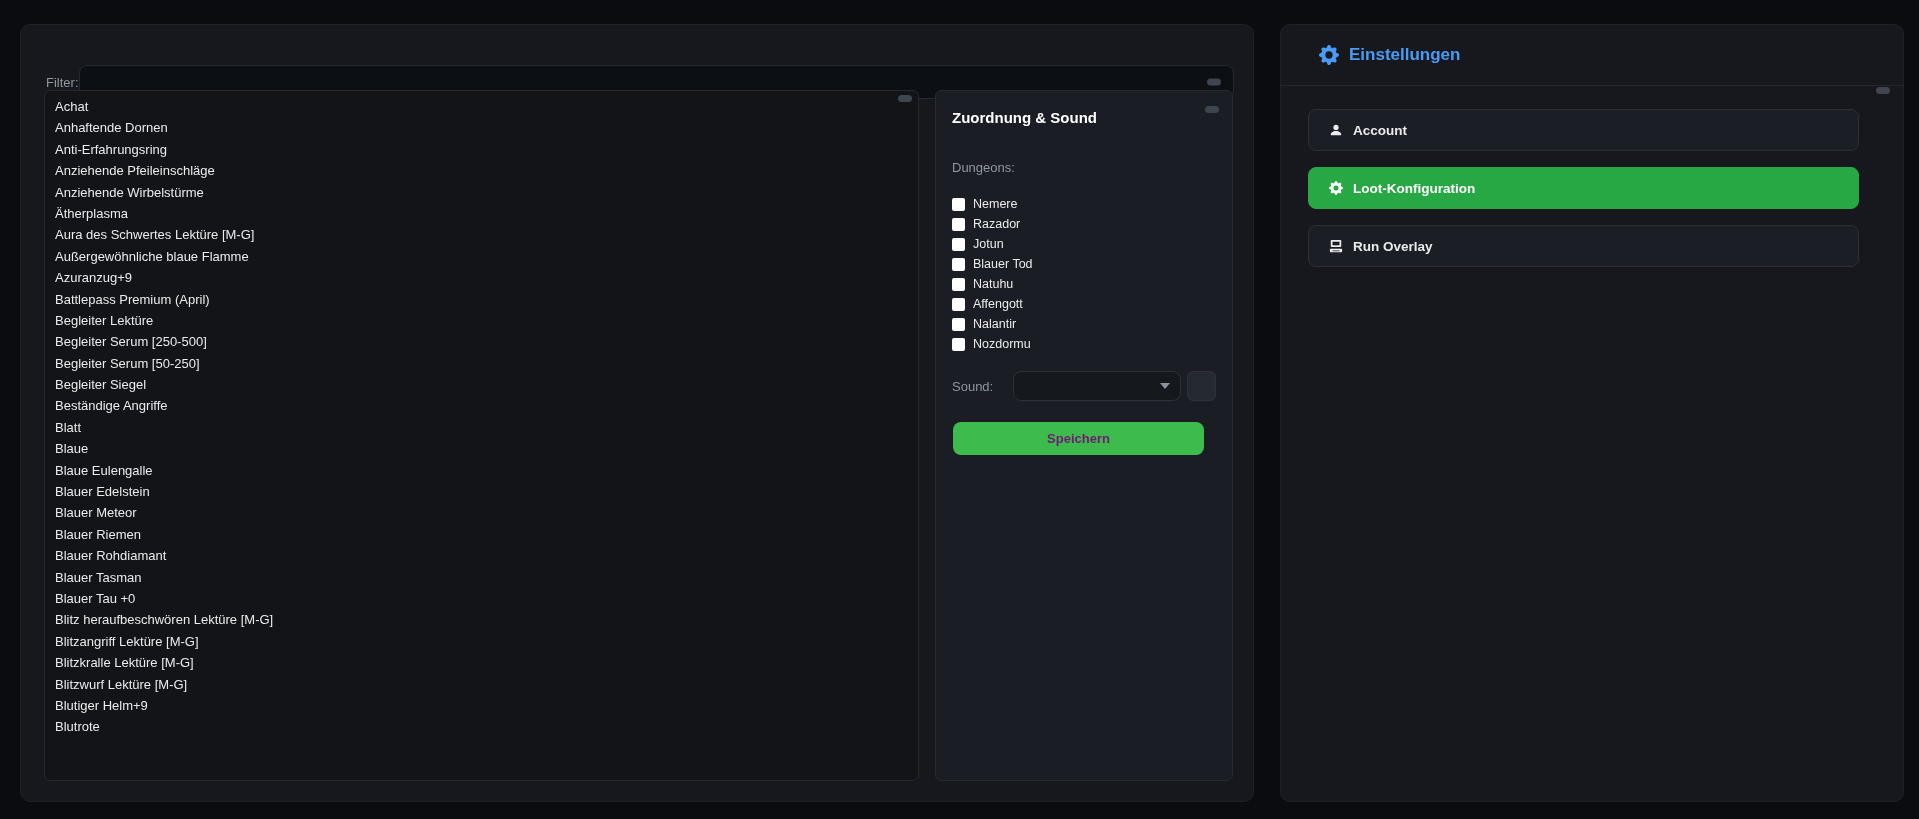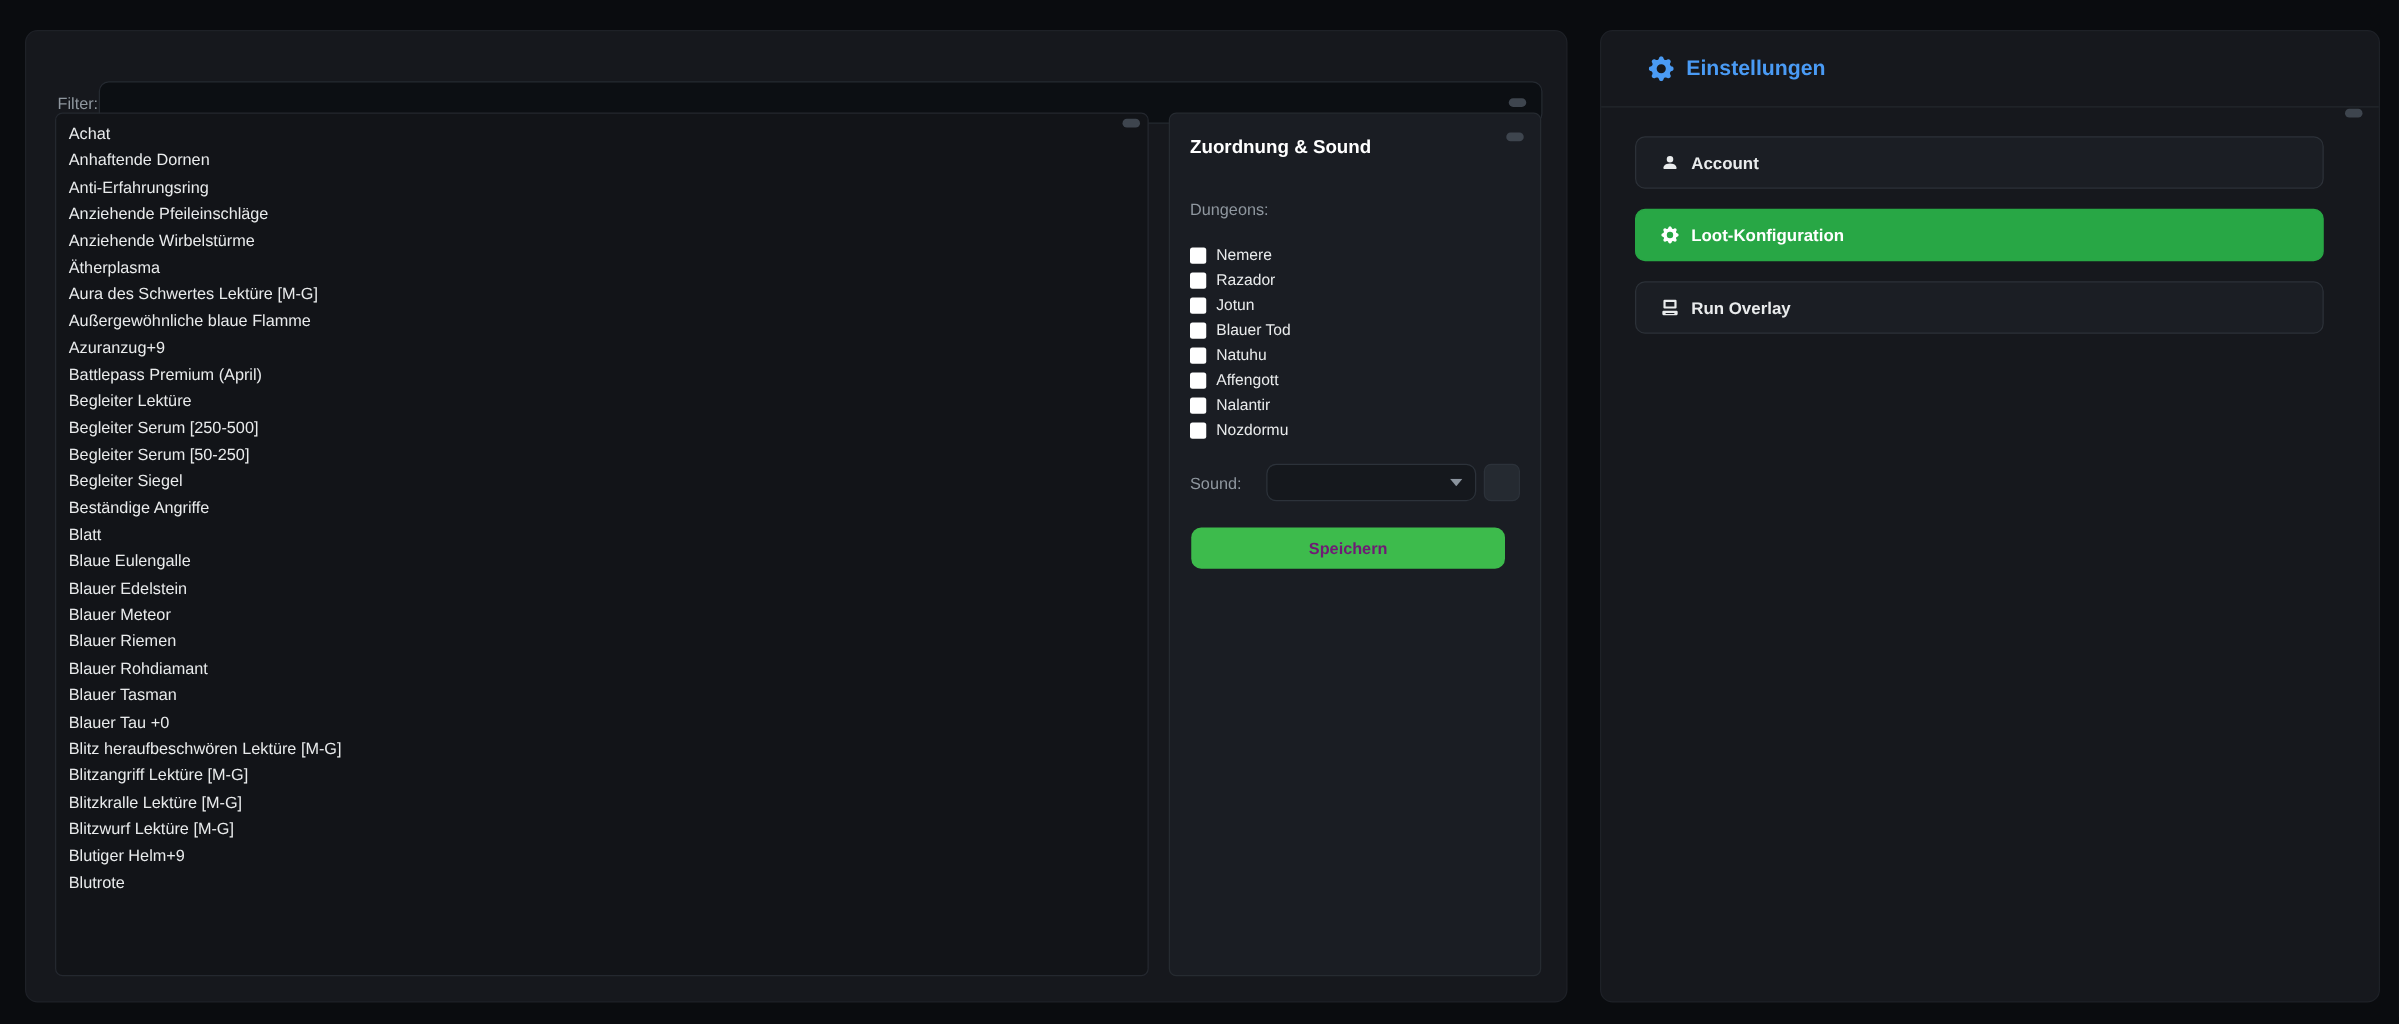--- a/index.html
+++ b/index.html
@@ -113,20 +113,21 @@
       <div class="list-item">Aura des Schwertes Lektüre [M-G]</div>
       <div class="list-item">Außergewöhnliche blaue Flamme</div>
       <div class="list-item">Azuranzug+9</div>
       <div class="list-item">Battlepass Premium (April)</div>
       <div class="list-item">Begleiter Lektüre</div>
       <div class="list-item">Begleiter Serum [250-500]</div>
       <div class="list-item">Begleiter Serum [50-250]</div>
       <div class="list-item">Begleiter Siegel</div>
       <div class="list-item">Beständige Angriffe</div>
       <div class="list-item">Blatt</div>
+      <div class="list-item">Blaue</div>
       <div class="list-item">Blaue Eulengalle</div>
       <div class="list-item">Blauer Edelstein</div>
       <div class="list-item">Blauer Meteor</div>
       <div class="list-item">Blauer Riemen</div>
       <div class="list-item">Blauer Rohdiamant</div>
       <div class="list-item">Blauer Tasman</div>
       <div class="list-item">Blauer Tau +0</div>
       <div class="list-item">Blitz heraufbeschwören Lektüre [M-G]</div>
       <div class="list-item">Blitzangriff Lektüre [M-G]</div>
       <div class="list-item">Blitzkralle Lektüre [M-G]</div>

